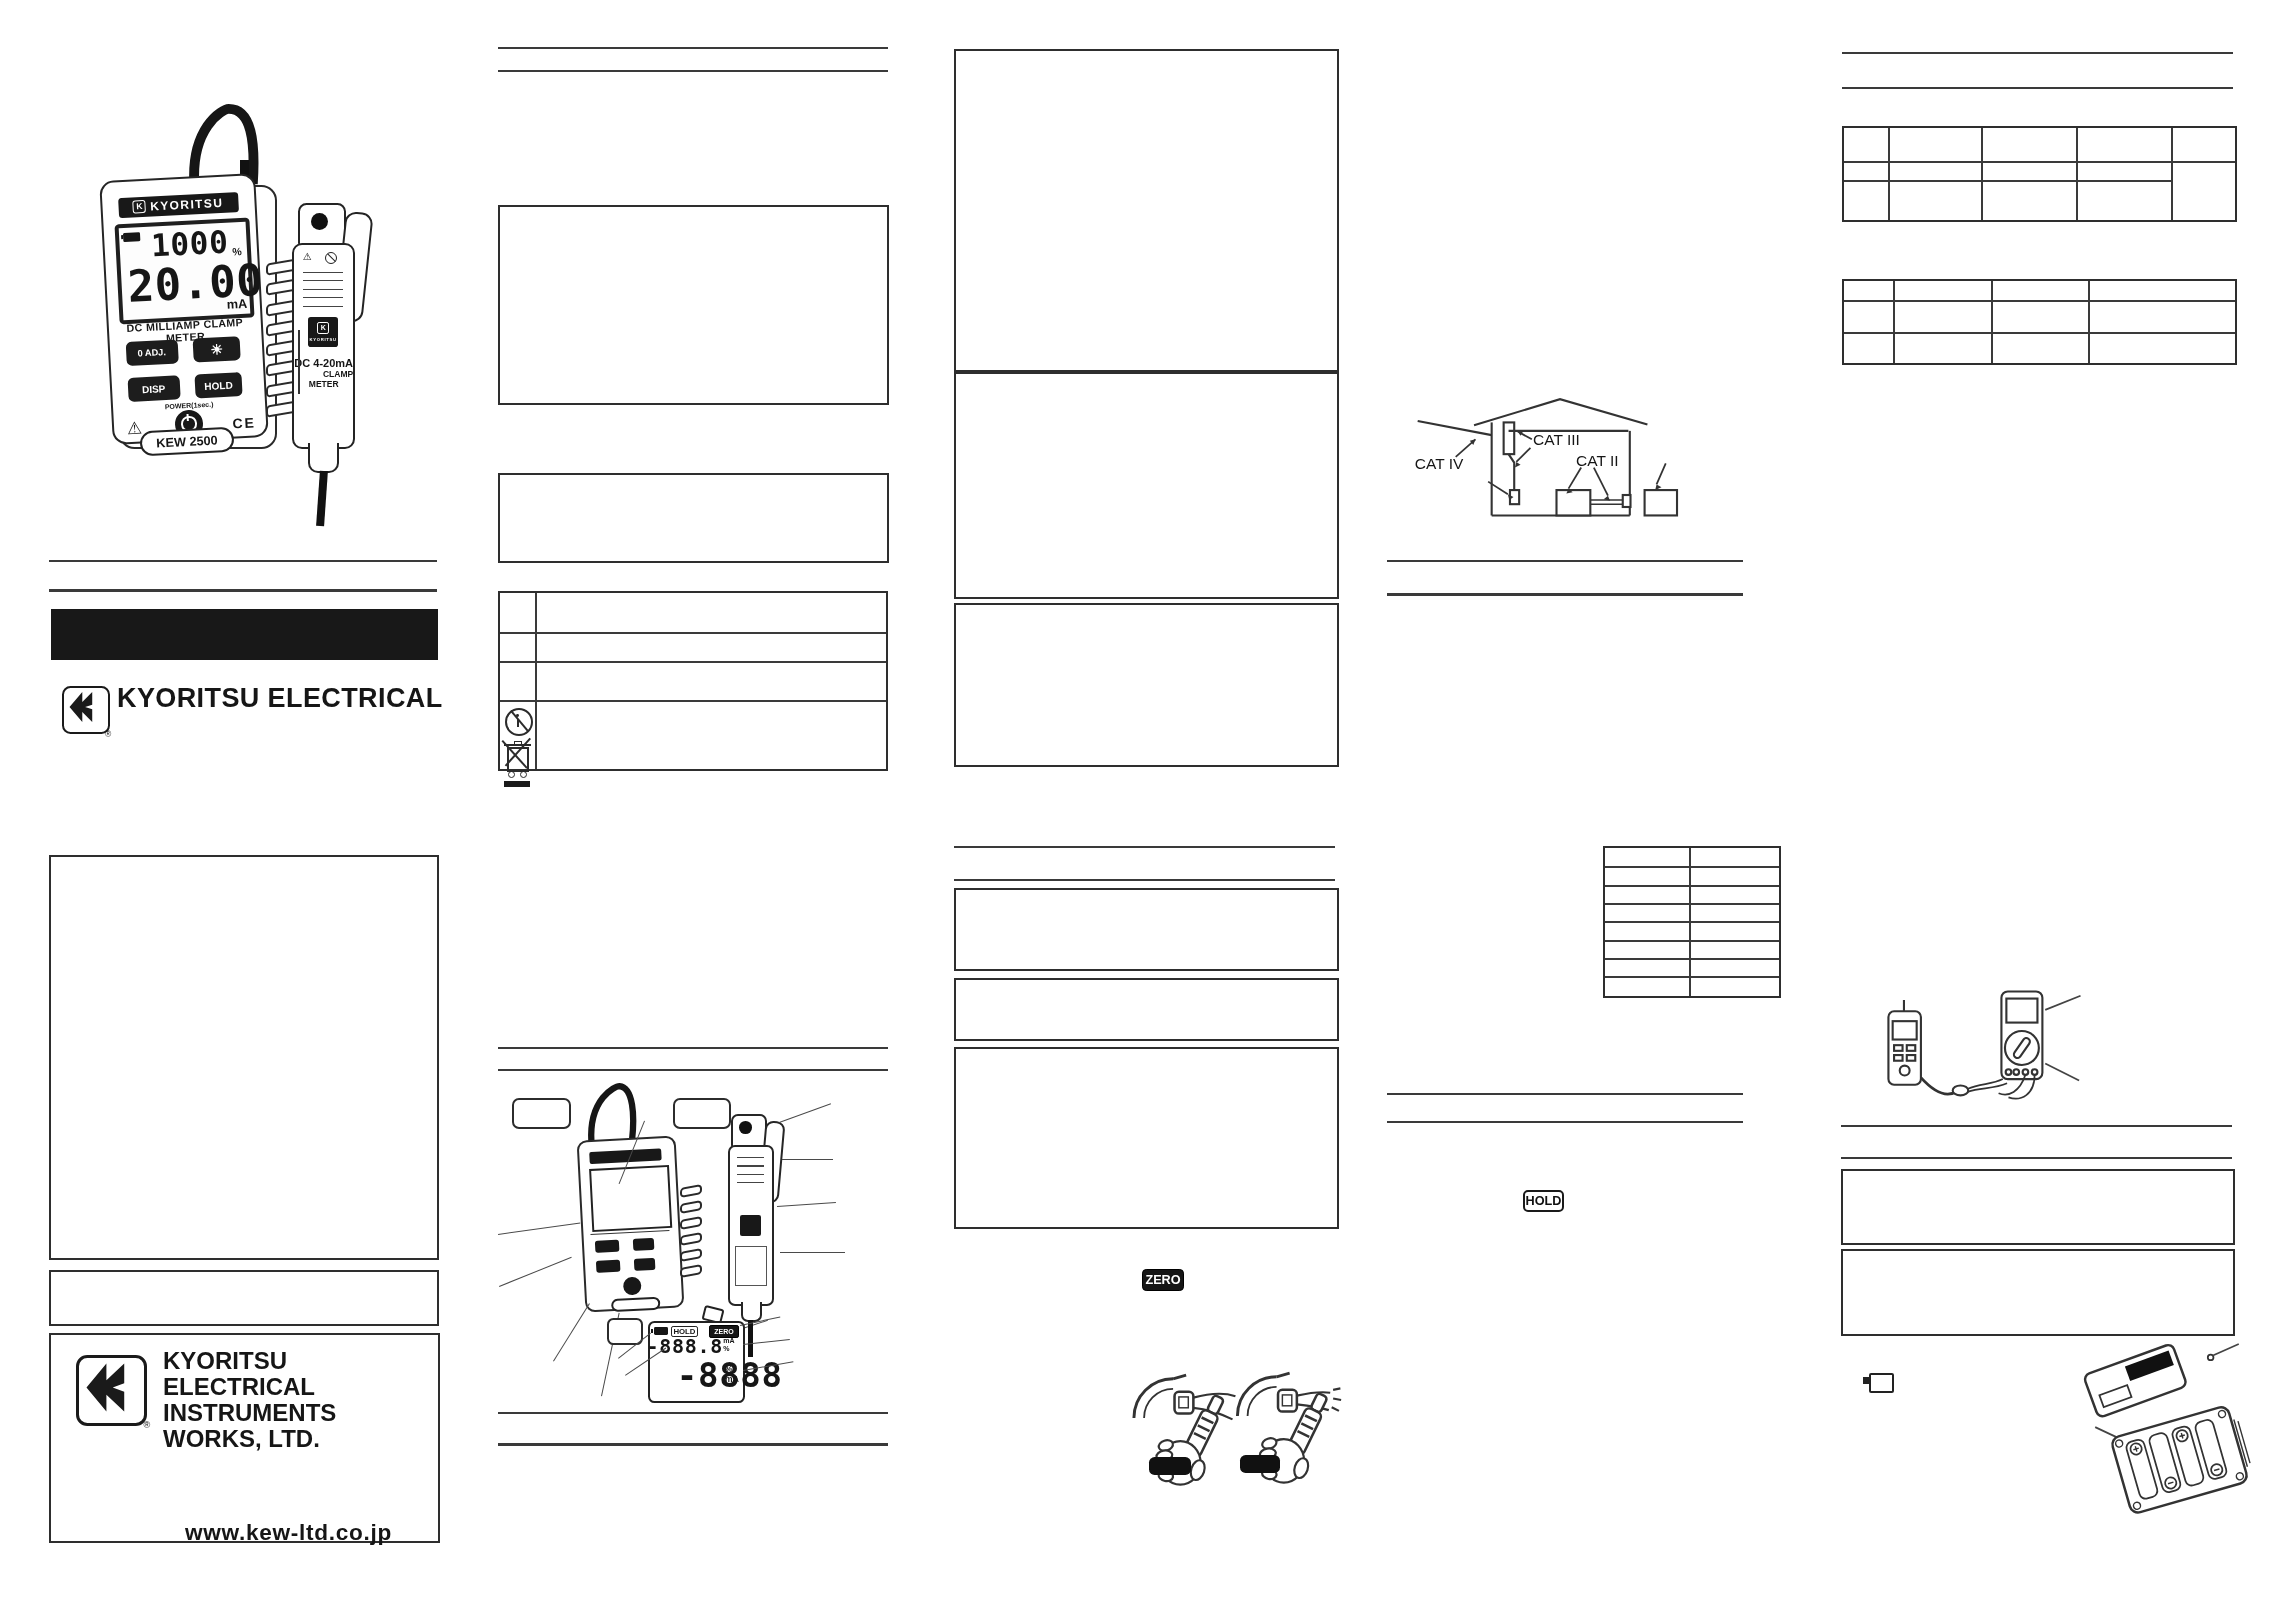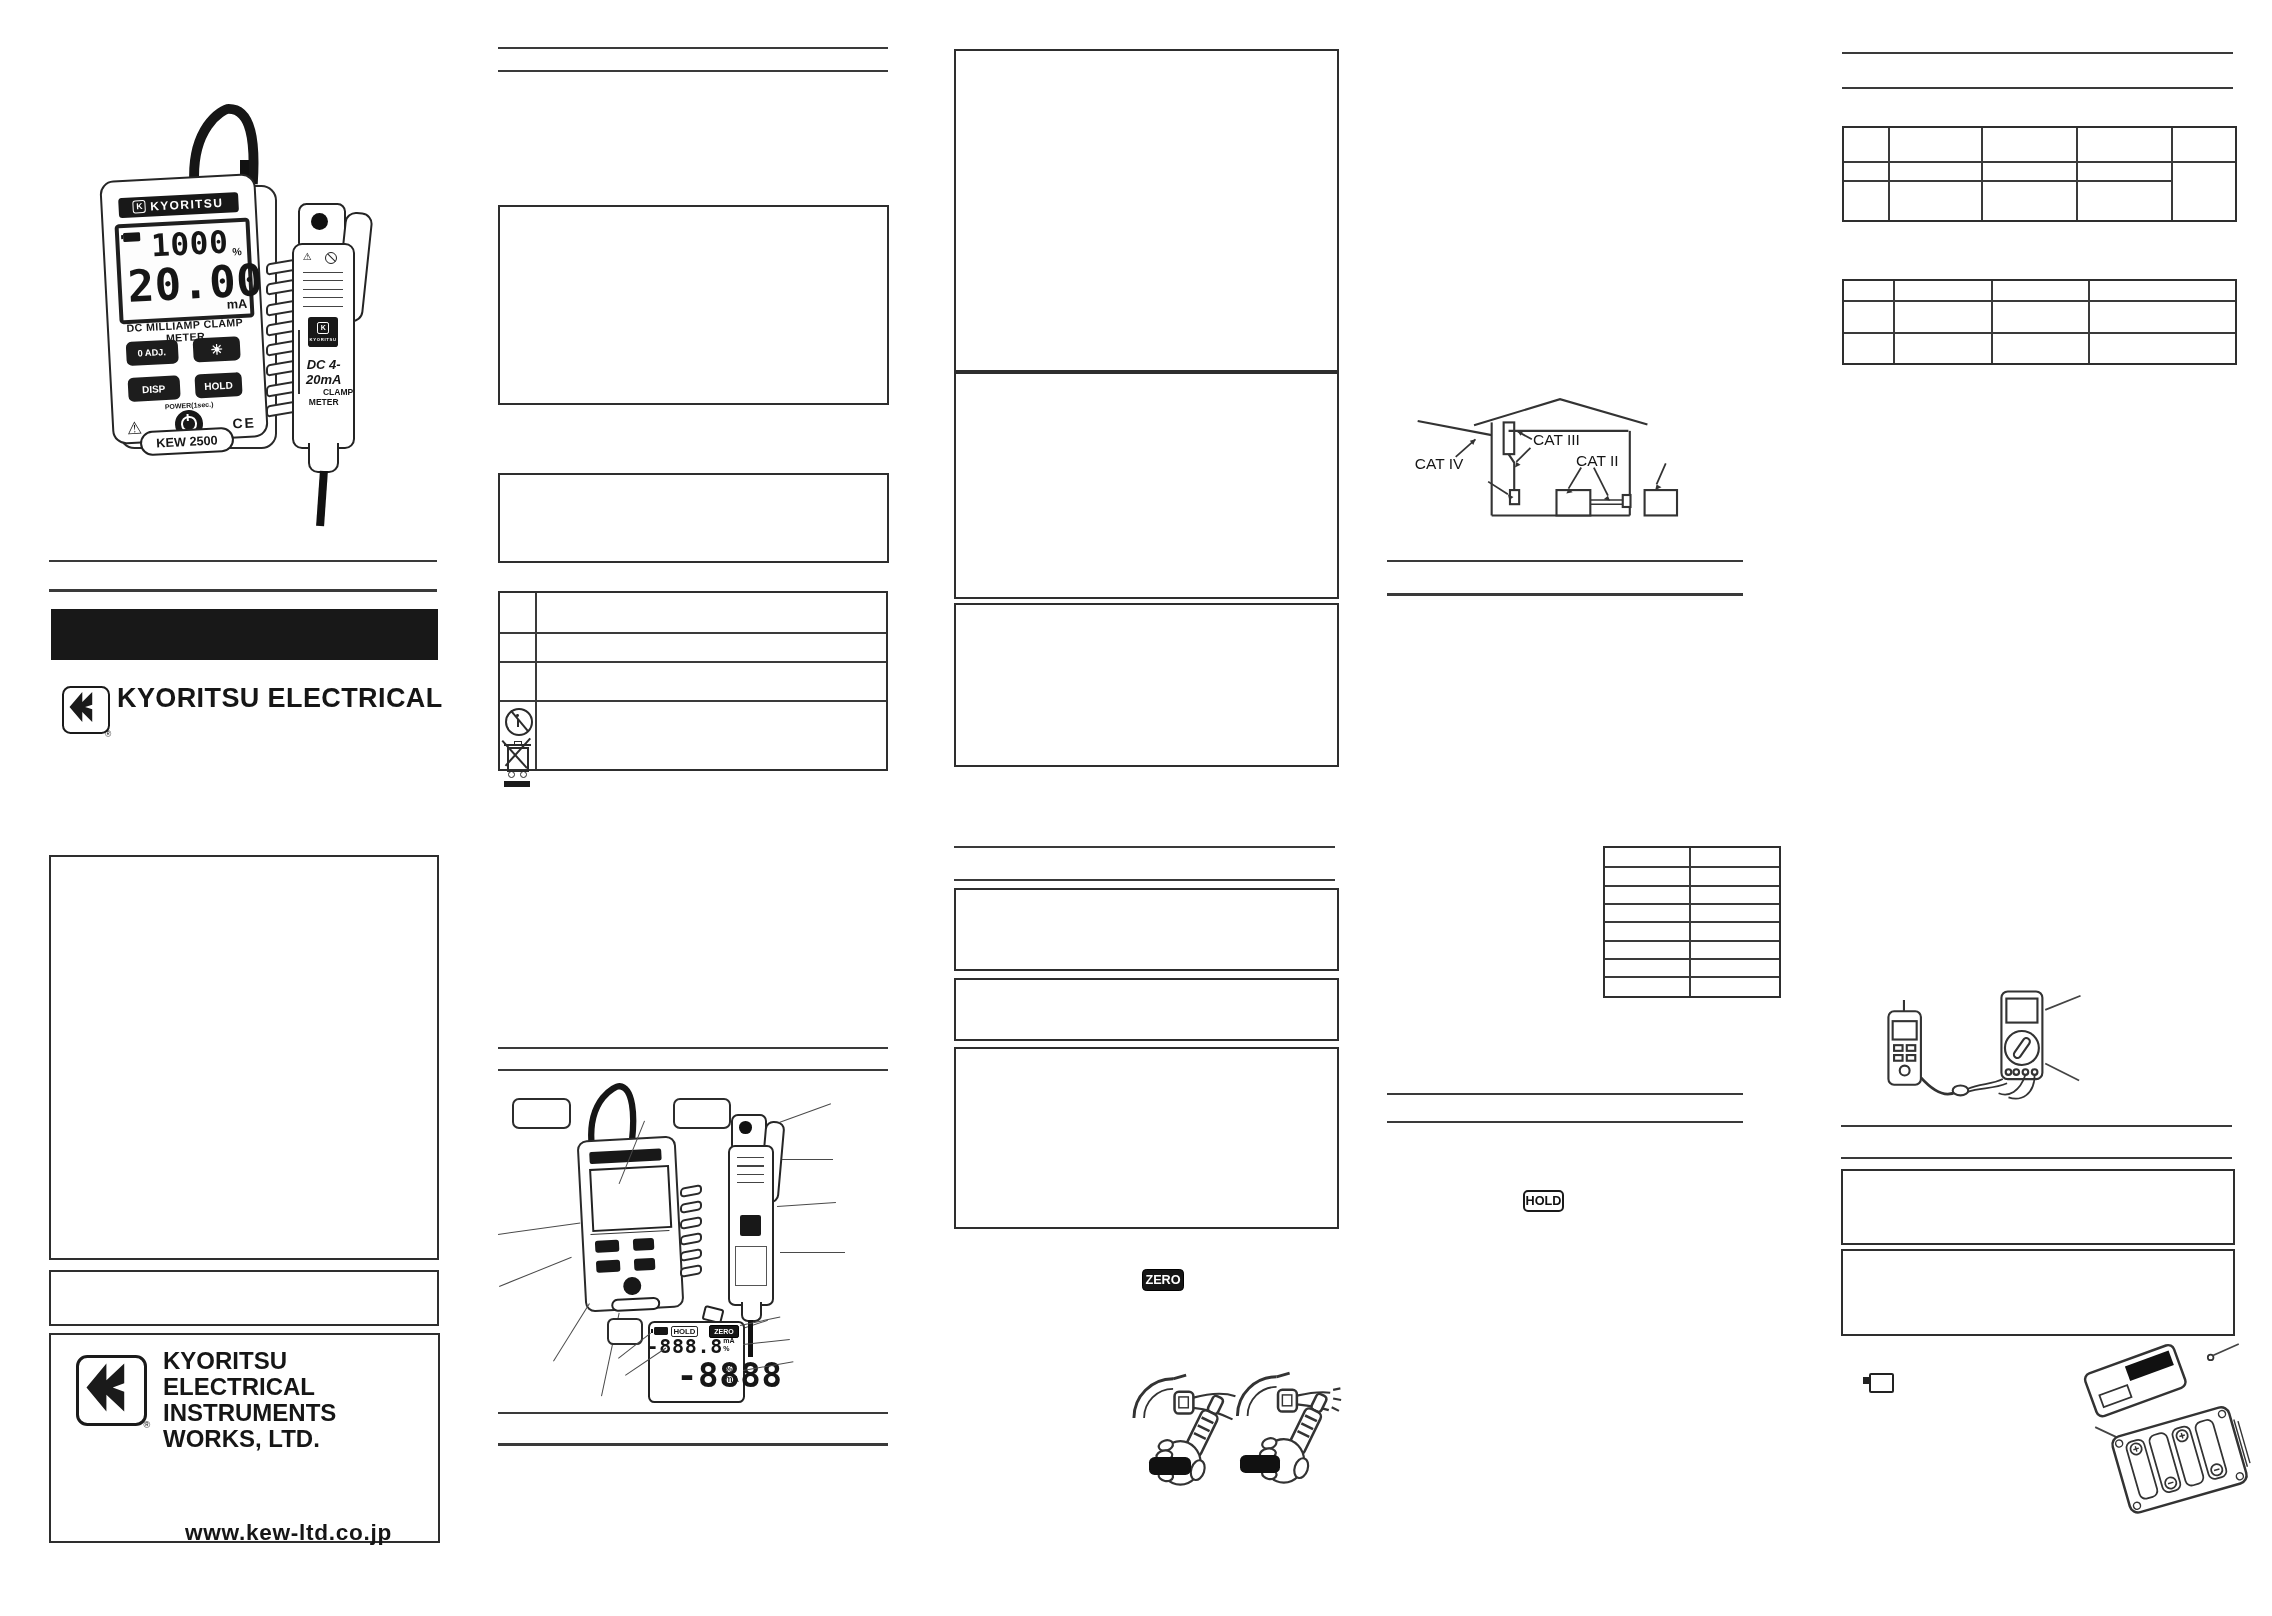--- a/index.html
+++ b/index.html
@@ -113,21 +113,21 @@
         <div class="abs" style="left:8.5px;top:27px;width:40px;height:1.4px;background:#444;"></div>
         <div class="abs" style="left:8.5px;top:35px;width:40px;height:1.4px;background:#444;"></div>
         <div class="abs" style="left:8.5px;top:44px;width:40px;height:1.4px;background:#444;"></div>
         <div class="abs" style="left:8.5px;top:52px;width:40px;height:1.4px;background:#444;"></div>
         <div class="abs" style="left:8.5px;top:61px;width:40px;height:1.4px;background:#444;"></div>
         <div class="abs blk ctr" style="left:14px;top:72px;width:30px;height:30px;border-radius:2.8px;flex-direction:column;color:#fff;">
           <span style="width:10px;height:10px;border:1.4px solid #fff;border-radius:2.1px;font-size:7px;font-weight:bold;line-height:10px;text-align:center;">K</span>
           <span style="font-size:4.2px;font-weight:bold;letter-spacing:0.7px;margin-top:2.1px;">KYORITSU</span>
         </div>
         <div class="abs" style="left:0;top:112px;width:100%;text-align:center;font-weight:bold;">
-          <div style="font-size:13px;font-style:italic;">DC 4-20mA</div>
+          <div style="font-size:11px;">DC 4-20mA</div>
           <div style="font-size:8.5px;text-align:right;">CLAMP</div>
           <div style="font-size:8.5px;">METER</div>
         </div>
         <div class="abs" style="left:-1.4px;top:85px;width:5.6px;height:64px;border-right:2.1px solid #333;"></div>
       </div>
 
       <div class="abs" style="left:20px;top:240px;width:27px;height:28px;border:2.8px solid #242424;border-top:none;border-radius:0 0 10px 10px;background:#fff;"></div>
       <div class="abs" style="left:30px;top:268px;width:7.8px;height:55px;background:#111;transform:rotate(4deg);"></div>
     </div>
   </div>

